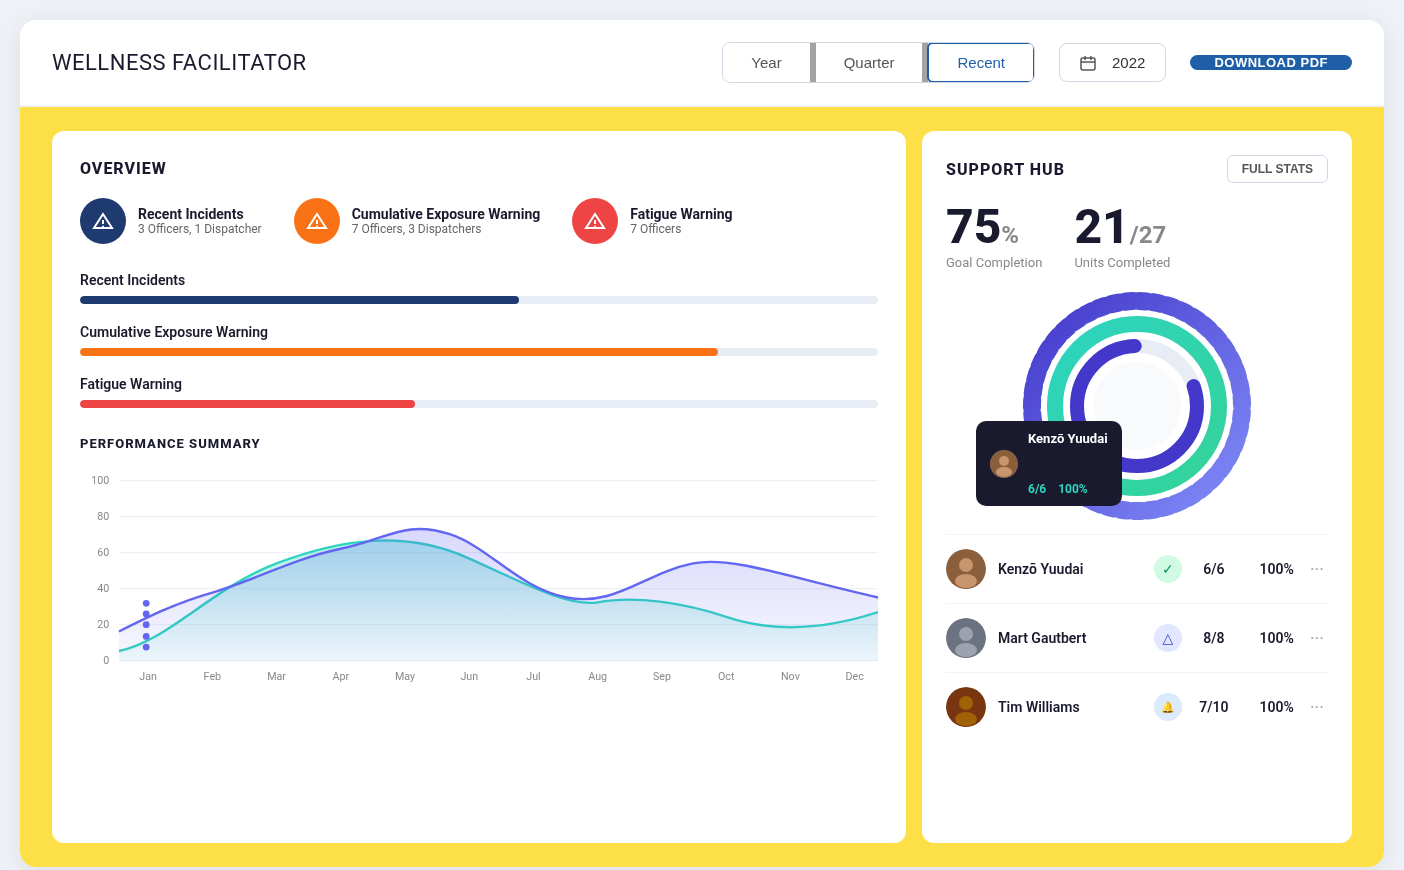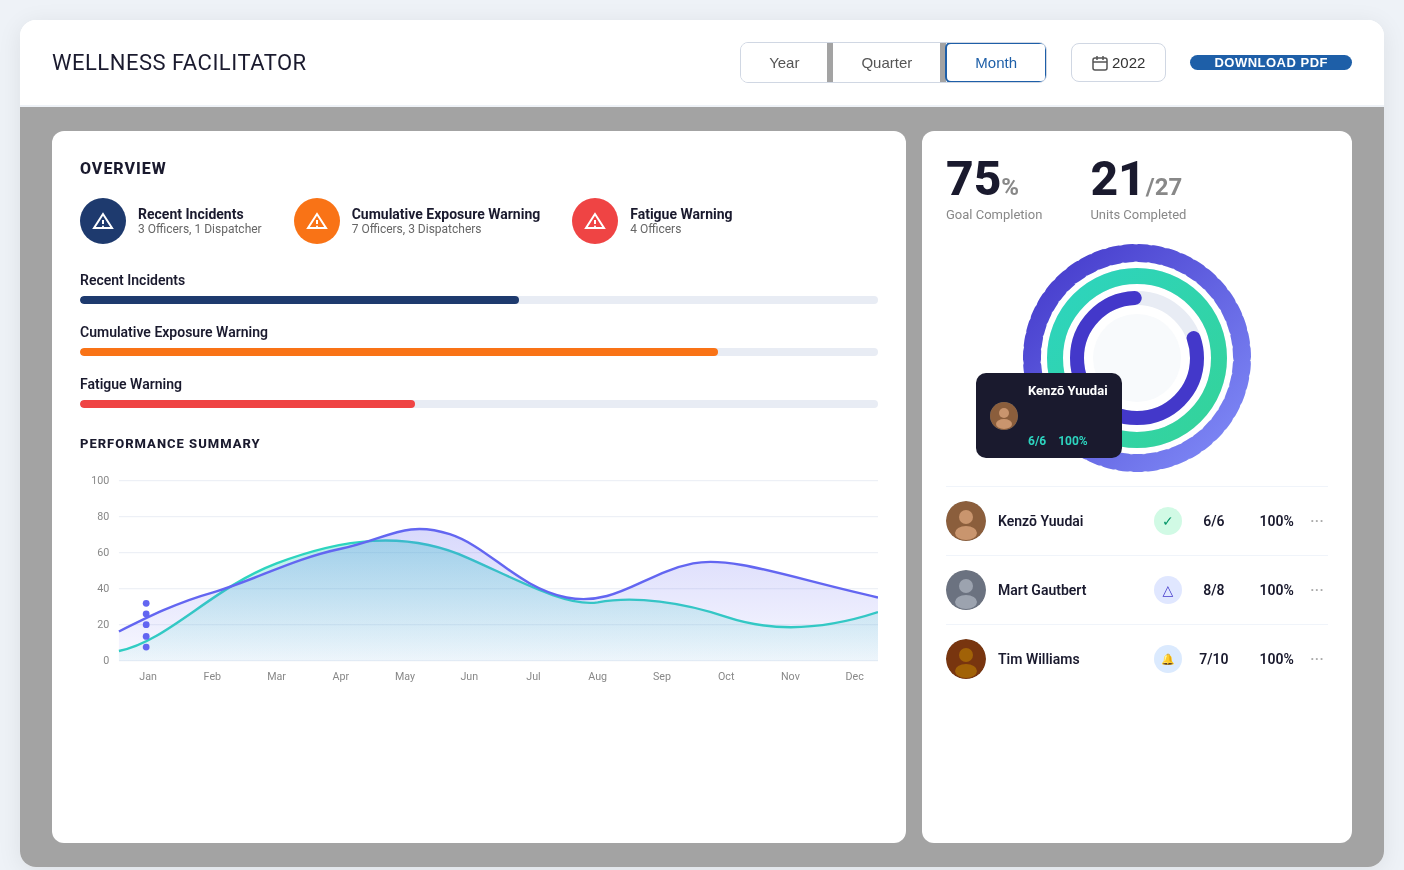--- a/index.html
+++ b/index.html
@@ -57,21 +57,21 @@
     .period-btn.active {
       color: #1e5fa8;
       border: 2px solid #1e5fa8;
       border-radius: 6px;
       margin: -1px;
       z-index: 1;
     }
     .year-btn {
       display: flex;
       align-items: center;
-      gap: 4px;
+      gap: 16px;
       padding: 10px 20px;
       border: 1px solid #d0d7e3;
       border-radius: 8px;
       background: #fff;
       font-size: 15px;
       font-weight: 500;
       color: #333;
       cursor: pointer;
       margin-left: 8px;
     }
@@ -85,21 +85,21 @@
       font-weight: 700;
       letter-spacing: 0.5px;
       cursor: pointer;
       margin-left: 8px;
     }
     
     .main-content {
       display: flex;
       gap: 0;
       padding: 24px 32px;
-      background: #a3a3a3;
+      background: #fde047;
       min-height: 760px;
     }
     
     .left-panel {
       flex: 1;
       background: #fff;
       border-radius: 12px;
       padding: 28px;
       margin-right: 16px;
     }
@@ -213,21 +213,21 @@
       border: 1px solid #d0d7e3;
       border-radius: 6px;
       font-size: 12px;
       font-weight: 600;
       color: #555;
       background: #fff;
       cursor: pointer;
     }
     .stats-row {
       display: flex;
-      gap: 48px;
+      gap: 32px;
       margin-bottom: 16px;
     }
     .stat-item {}
     .stat-number {
       font-size: 48px;
       font-weight: 800;
       color: #1a1a2e;
       line-height: 1;
     }
     .stat-number span {
@@ -345,21 +345,21 @@
 <body>
 
 <div class="app-container">
 
   <div class="header">
     <h1 class="header-title">WELLNESS FACILITATOR</h1>
 
     <div class="period-buttons">
       <button class="period-btn">Year</button>
       <button class="period-btn">Quarter</button>
-      <button class="period-btn active">Month</button>
+      <button class="period-btn active">Recent</button>
     </div>
 
     <button class="year-btn">
       <svg width="16" height="16" viewBox="0 0 16 16" fill="none">
         <rect x="1" y="3" width="14" height="12" rx="2" stroke="#555" stroke-width="1.5" fill="none"></rect>
         <line x1="1" y1="7" x2="15" y2="7" stroke="#555" stroke-width="1.5"></line>
         <line x1="5" y1="1" x2="5" y2="5" stroke="#555" stroke-width="1.5"></line>
         <line x1="11" y1="1" x2="11" y2="5" stroke="#555" stroke-width="1.5"></line>
       </svg>
       <span>2022</span>
@@ -405,21 +405,21 @@
         <div class="alert-card">
           <div class="alert-icon red">
             <svg width="22" height="22" viewBox="0 0 22 22" fill="none">
               <path d="M11 4L2 18h18L11 4z" stroke="#fff" stroke-width="2" fill="none"></path>
               <line x1="11" y1="10" x2="11" y2="14" stroke="#fff" stroke-width="2"></line>
               <circle cx="11" cy="16.5" r="1" fill="#fff"></circle>
             </svg>
           </div>
           <div class="alert-text">
             <h3>Fatigue Warning</h3>
-            <p>4 Officers</p>
+            <p>7 Officers</p>
           </div>
         </div>
       </div>
 
       <div class="progress-section">
         <div class="progress-item">
           <div class="progress-label">Recent Incidents</div>
           <div class="progress-bar-bg">
             <div class="progress-bar-fill" style="width: 55%; background: #1e3a6e;"></div>
           </div>
@@ -493,20 +493,24 @@
             <circle cx="68" cy="170" r="3.5" fill="#6366f1"></circle>
             <circle cx="68" cy="158" r="3.5" fill="#6366f1"></circle>
             <circle cx="68" cy="147" r="3.5" fill="#6366f1"></circle>
             <circle cx="68" cy="136" r="3.5" fill="#6366f1"></circle>
           </svg>
         </div>
       </div>
     </div>
 
     <div class="right-panel">
+      <div class="support-header">
+        <div class="support-title">SUPPORT HUB</div>
+        <button class="full-stats-btn">FULL STATS</button>
+      </div>
 
       <div class="stats-row">
         <div class="stat-item">
           <div class="stat-number">
             <span style="font-size:48px;font-weight:800;color:#1a1a2e;">75</span><span>%</span>
           </div>
           <div class="stat-label">Goal Completion</div>
         </div>
         <div class="stat-item">
           <div class="stat-number">

